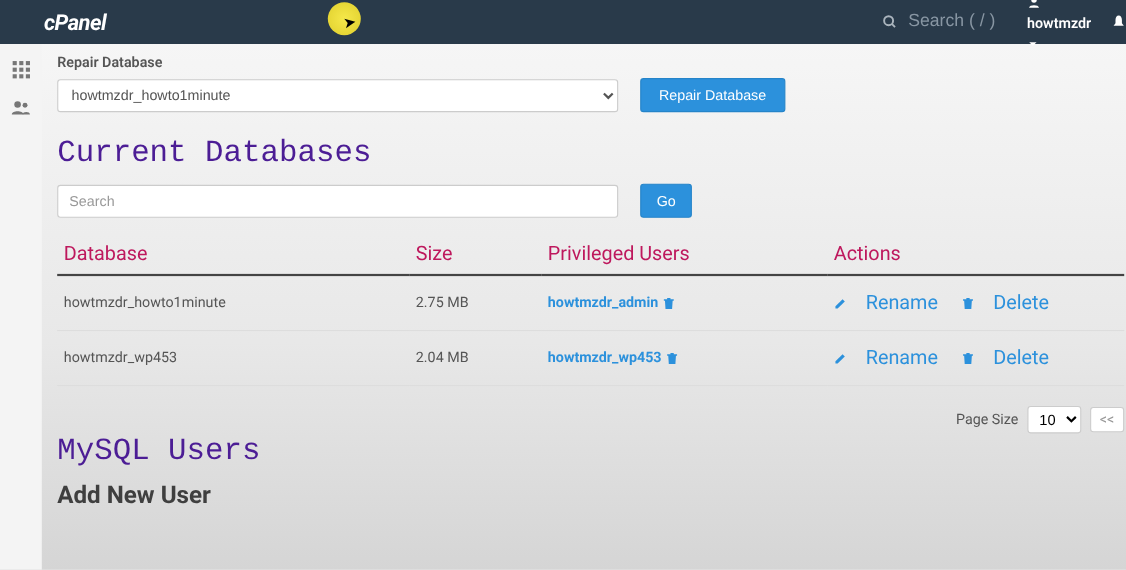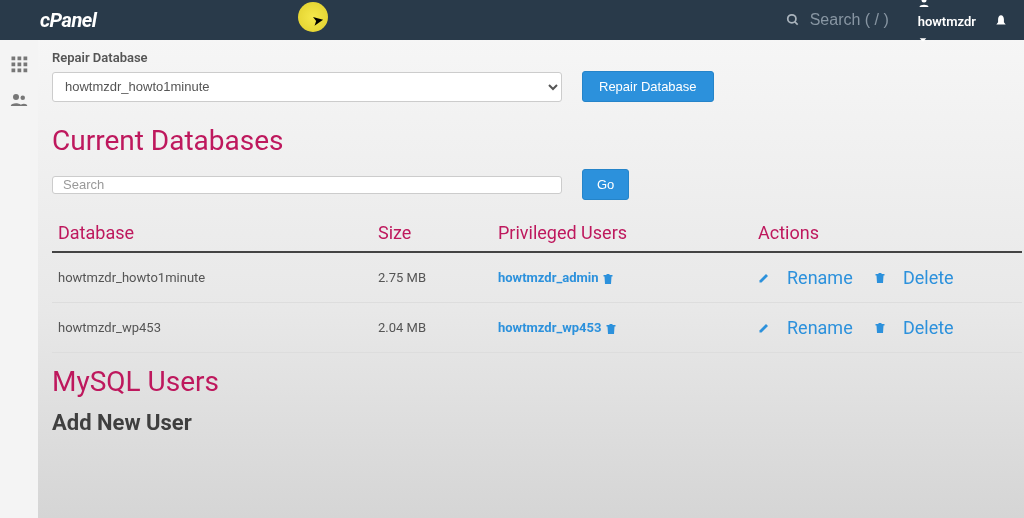--- a/index.html
+++ b/index.html
@@ -11,21 +11,21 @@
       height: 518px;
       overflow: hidden;
       position: relative;
     }
     
     .topbar {
       background: #293a4a;
       height: 40px;
       display: flex;
       align-items: center;
-      padding: 0 16px 0 40px;
+      padding: 0 0 0 40px;
       color: #fff;
       position: relative;
     }
     .logo {
       font-style: italic;
       font-weight: 700;
       font-size: 20px;
       letter-spacing: -0.5px;
       color: #fff;
     }
@@ -113,32 +113,33 @@
       color: #fff;
       border: 1px solid #2584c9;
       border-radius: 3px;
       padding: 7px 16px;
       font-size: 13px;
       cursor: pointer;
     }
     h2.section-title {
       font-size: 28px;
       font-weight: 400;
-      color: #be185d;
+      color: #4c1d95;
       margin-bottom: 12px;
+      font-family: Liberation Mono, monospace;
     }
     .search-row {
       display: flex;
       gap: 20px;
       align-items: center;
       margin-bottom: 14px;
     }
     input.search-db {
       width: 510px;
-      height: 18px;
+      height: 30px;
       border: 1px solid #ccc;
       border-radius: 3px;
       padding: 4px 10px;
       font-size: 13px;
       background: #fff;
     }
     input.search-db::placeholder { color: #999; }
     
     table.db-table {
       width: 970px;
@@ -372,18 +373,25 @@
             <svg width="12" height="12" viewBox="0 0 24 24" fill="#2c91dc">
                 <path d="M5 7 L19 7 L18 22 L6 22 Z M3 4 L21 4 L21 7 L3 7 Z M9 2 L15 2 L15 4 L9 4 Z"></path>
               </svg>
             <span>Delete</span>
           </span>
         </td>
       </tr>
     </tbody>
   </table>
 
-
-
-  <h2 class="section-title" style="margin-top:12px">MySQL Users</h2>
+  <div class="pagination">
+    <span>Page Size</span>
+    <select>
+      <option>10</option>
+    </select>
+    <span class="pg-btn">&lt;&lt;</span>
+  </div>
+
+
+  <h2 class="section-title" style="margin-top:1px">MySQL Users</h2>
   <h3 class="subtitle">Add New User</h3>
 
 </div>
 
 </body></html>

